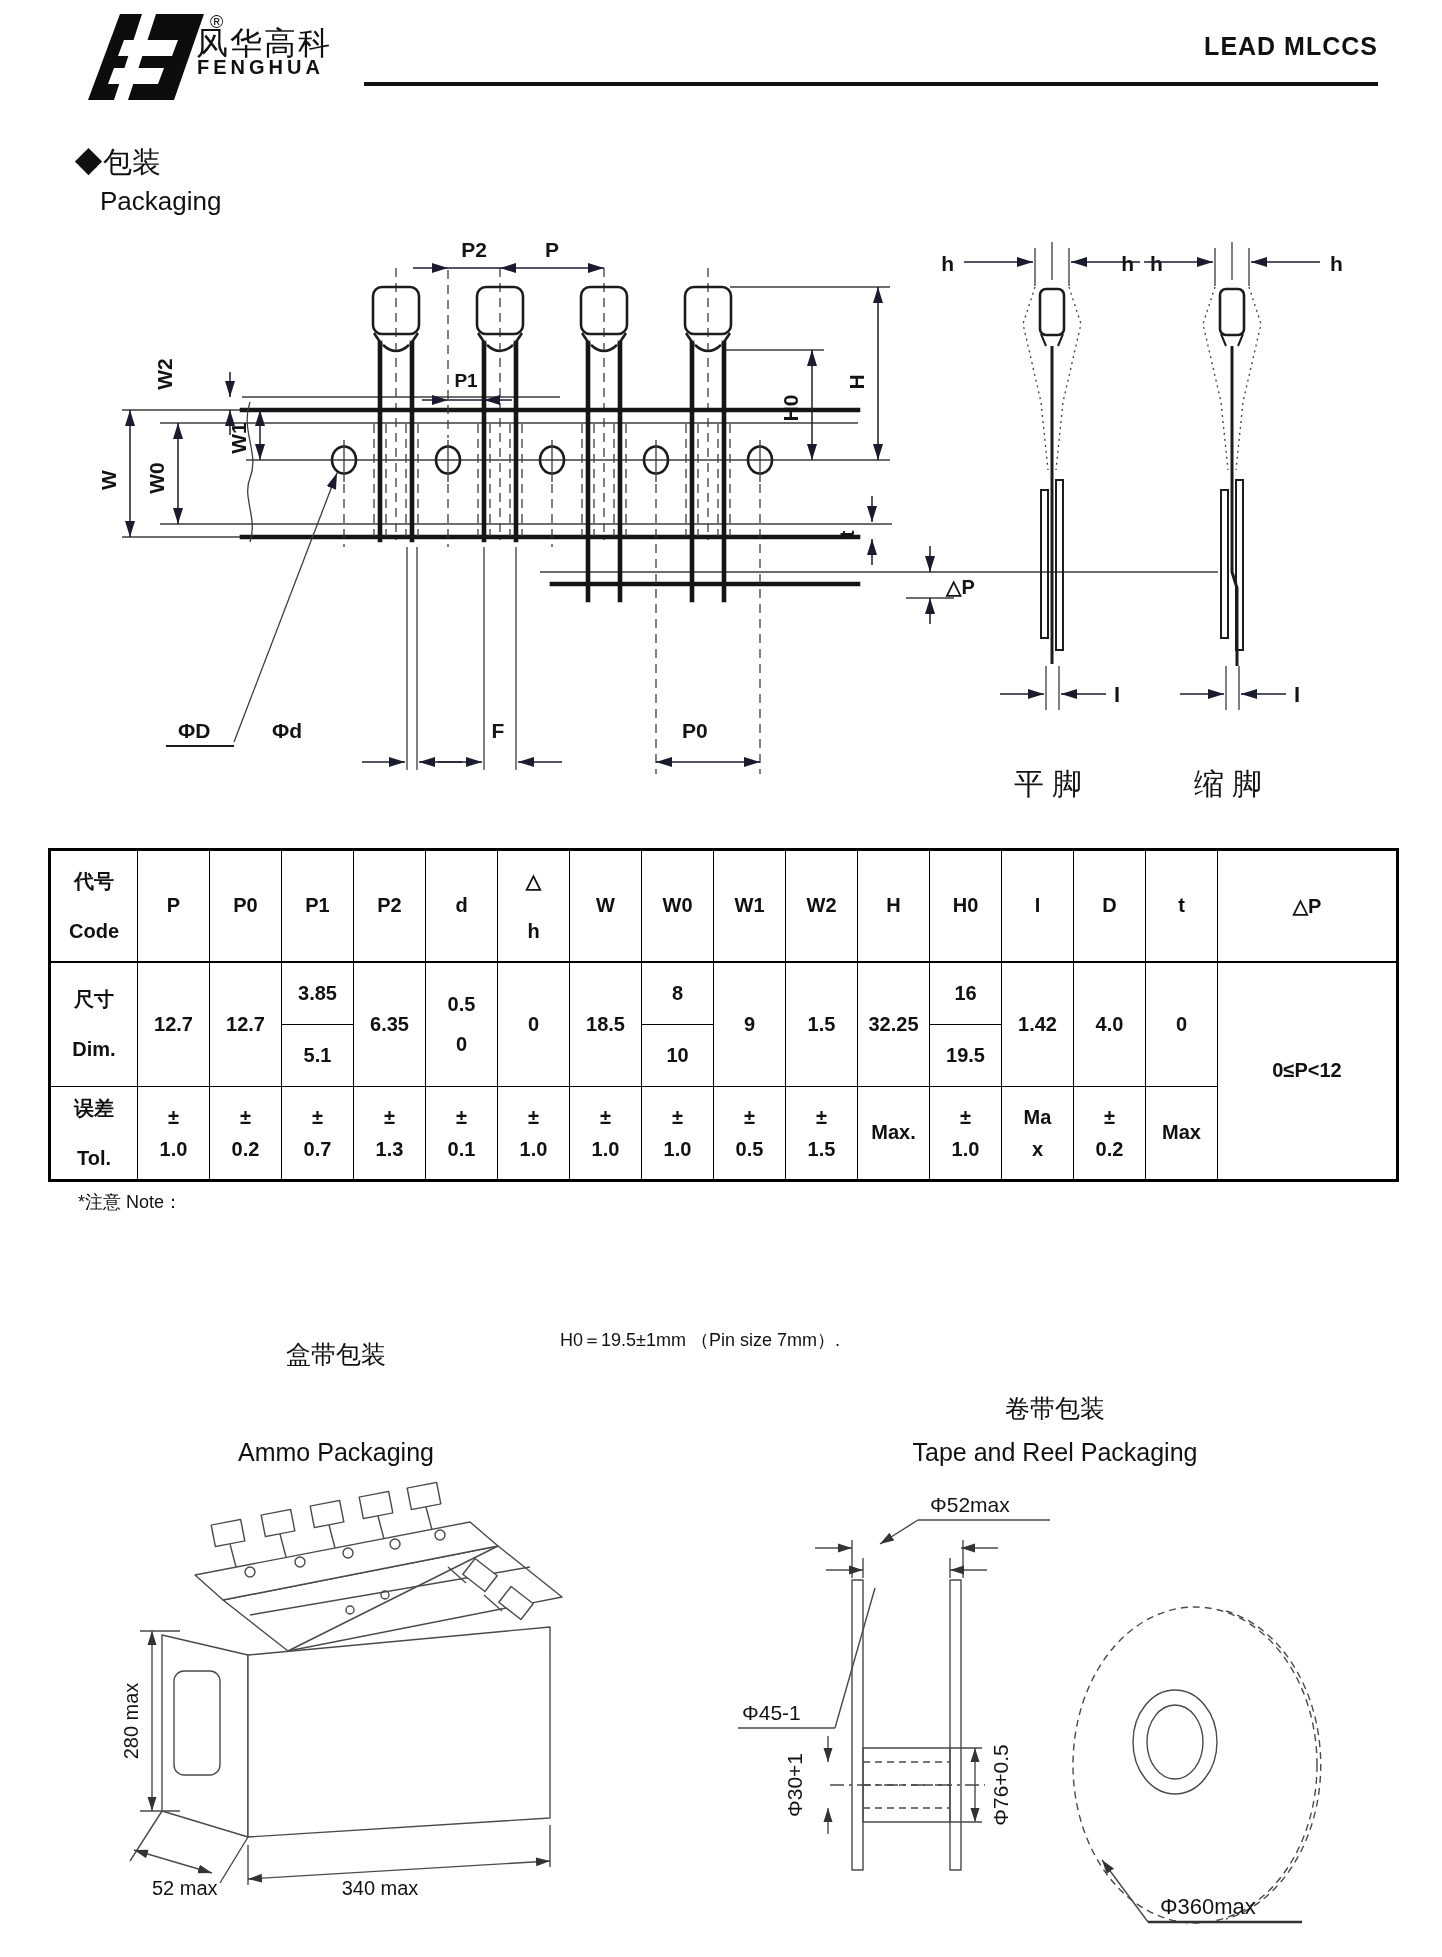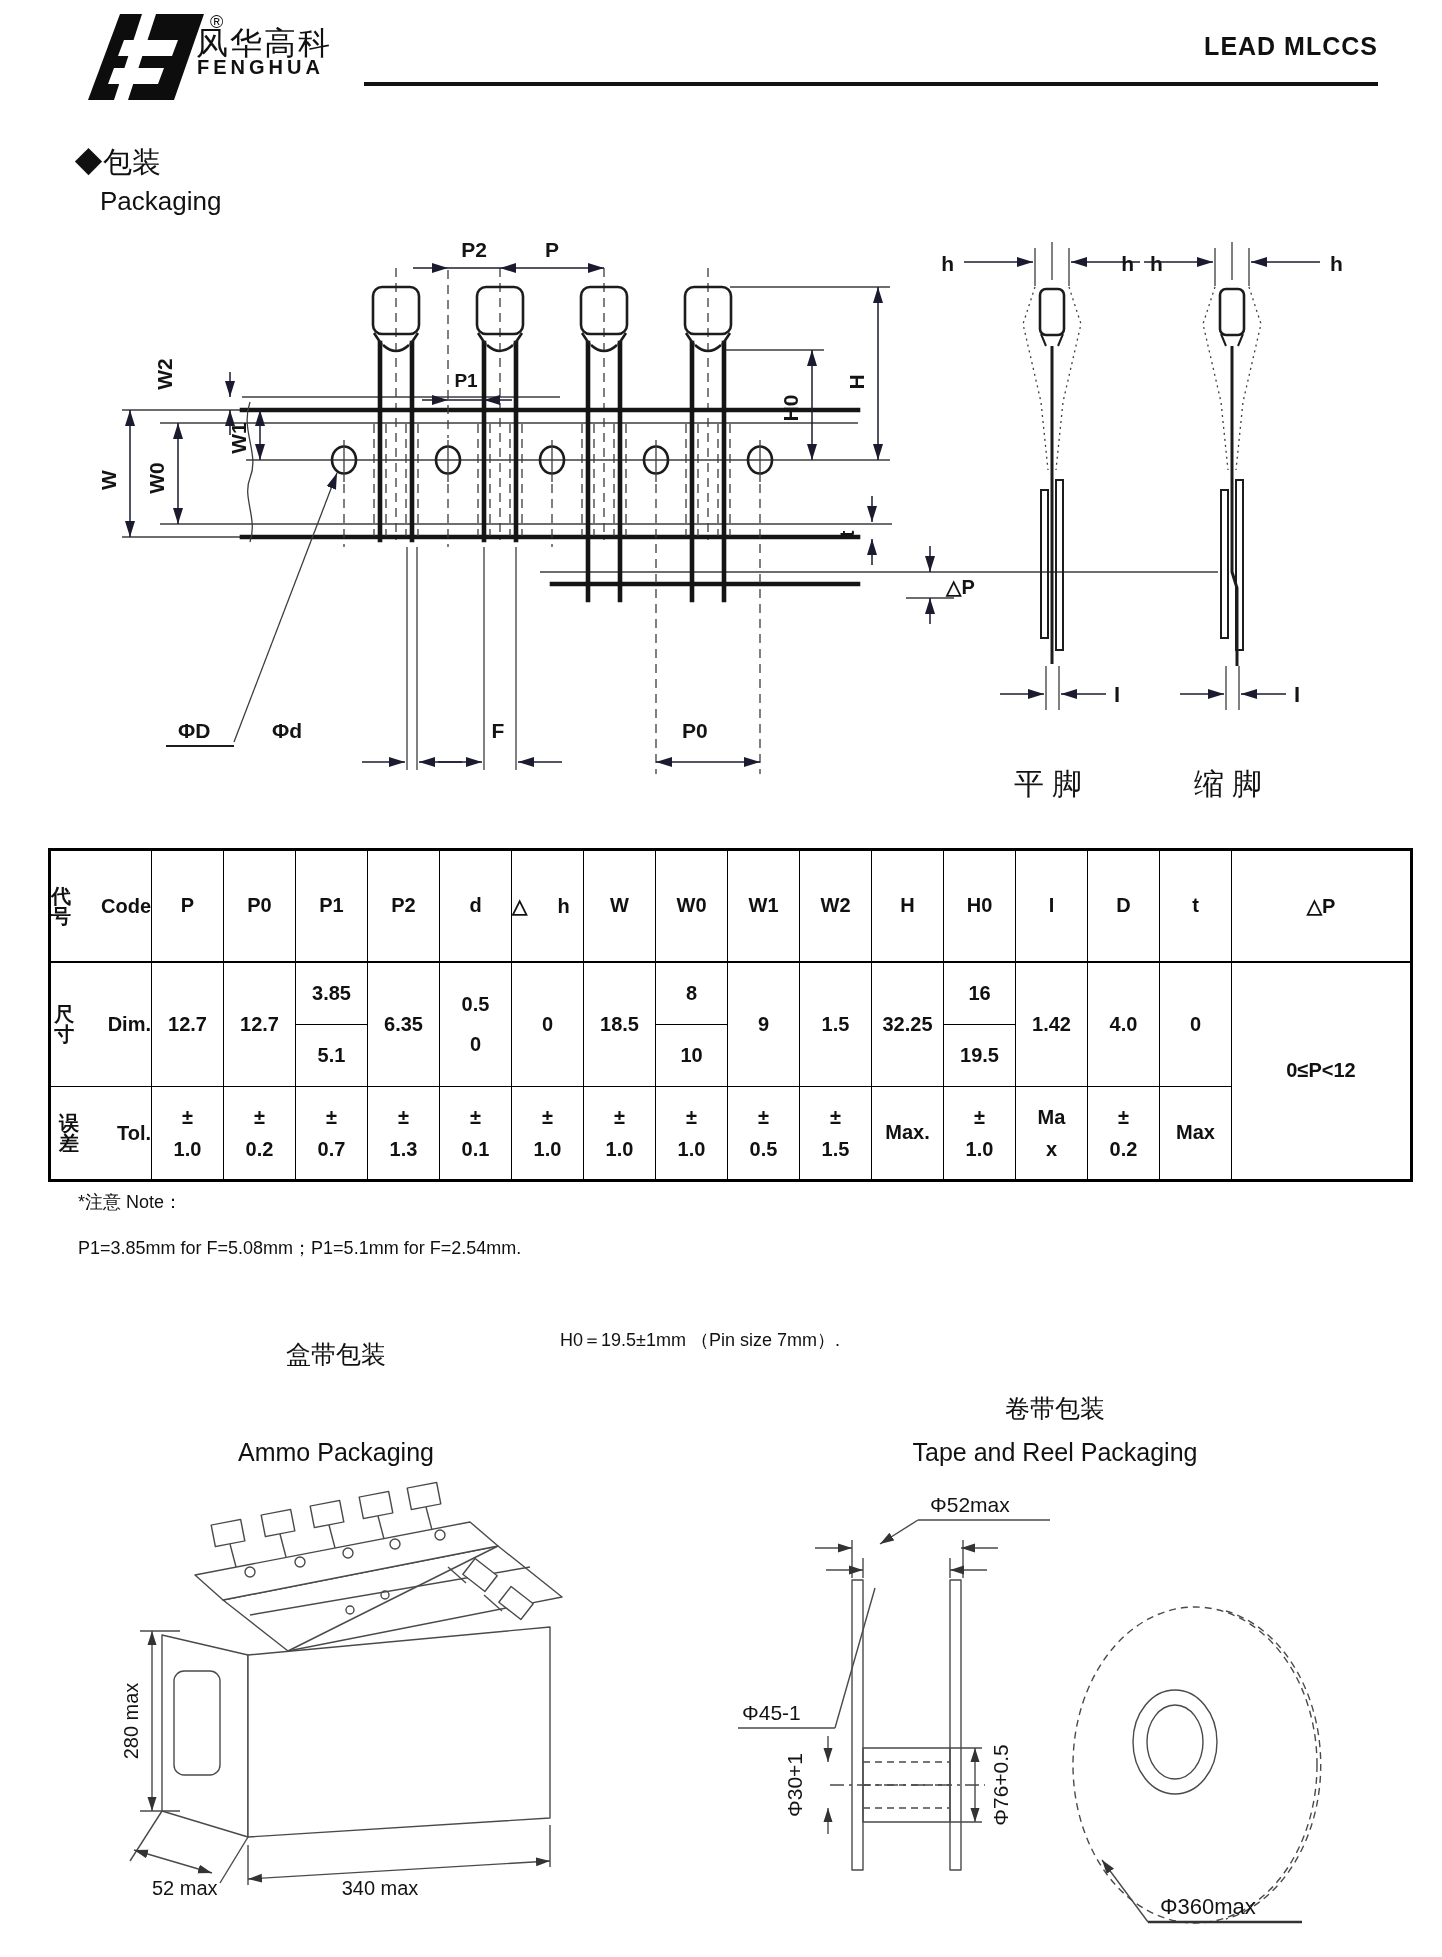--- a/index.html
+++ b/index.html
@@ -15,21 +15,21 @@
   .sec-en{position:absolute;left:100px;top:186px;font-size:26px}
   
   table.dimtab{position:absolute;left:48px;top:848px;border-collapse:collapse;table-layout:fixed;
        border:3px solid #000}
   table.dimtab td{border:1.6px solid #000;text-align:center;vertical-align:middle;
        font-weight:bold;font-size:20px;padding:0}
   tr.r-head td{border-bottom:2.6px solid #000}
   tr.r-head{height:112px}
   tr.r-dim{height:124px}
   tr.r-tol{height:94px}
-  .hstack{display:flex;flex-direction:row;align-items:center;gap:30px;line-height:1}
+  .hstack{display:flex;flex-direction:column;align-items:center;gap:30px;line-height:1}
   .tstack{display:flex;flex-direction:column;align-items:center;gap:12px;line-height:1}
   .stack2{display:flex;flex-direction:column;align-items:center;gap:20px;line-height:1}
   td.split{padding:0}
   td.split .ha{height:61px;border-bottom:1.6px solid #000;display:flex;align-items:center;justify-content:center}
   td.split .hb{height:61px;display:flex;align-items:center;justify-content:center}
   
   .note{position:absolute;font-size:18px;line-height:1.2}
   
   .ct{position:absolute;transform:translateX(-50%);font-size:25px;white-space:nowrap}
   
@@ -389,21 +389,20 @@
               <span>±</span>
               <span>0.2</span>
             </div>
           </td>
       <td>Max</td>
     </tr>
   </tbody>
     </table>
 
   <div class="note" style="left:78px;top:1192px">*注意 Note：</div>
-  <div class="note" style="left:78px;top:1238px">P1=3.85mm for F=5.08mm；P1=5.1mm for F=2.54mm.</div>
   <div class="note" style="left:560px;top:1330px">H0＝19.5±1mm （Pin size 7mm）.</div>
 
   <div class="ct" style="left:336px;top:1338px">盒带包装</div>
   <div class="ct" style="left:336px;top:1438px">Ammo Packaging</div>
   <div class="ct" style="left:1055px;top:1392px">卷带包装</div>
   <div class="ct" style="left:1055px;top:1438px">Tape and Reel Packaging</div>
 
   <svg style="left:100px;top:1475px" width="480" height="440" viewBox="0 0 480 440">
     <defs>
       <marker id="ar2" markerUnits="userSpaceOnUse" markerWidth="15" markerHeight="11" refX="14" refY="5.5" orient="auto-start-reverse">

